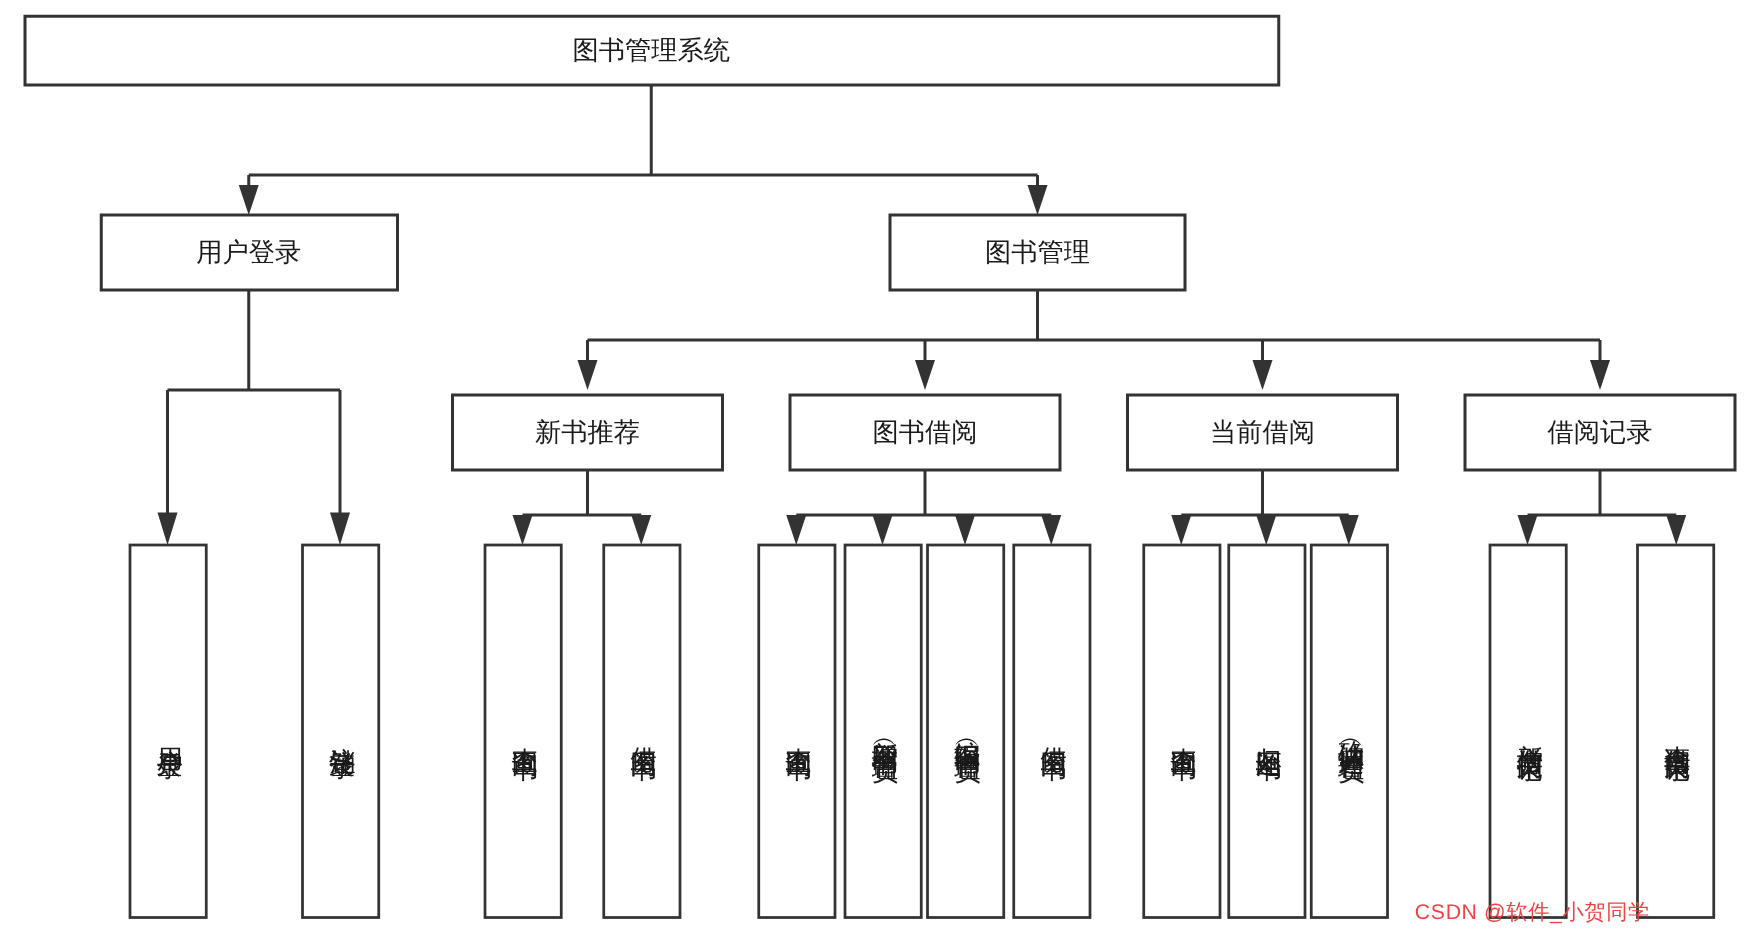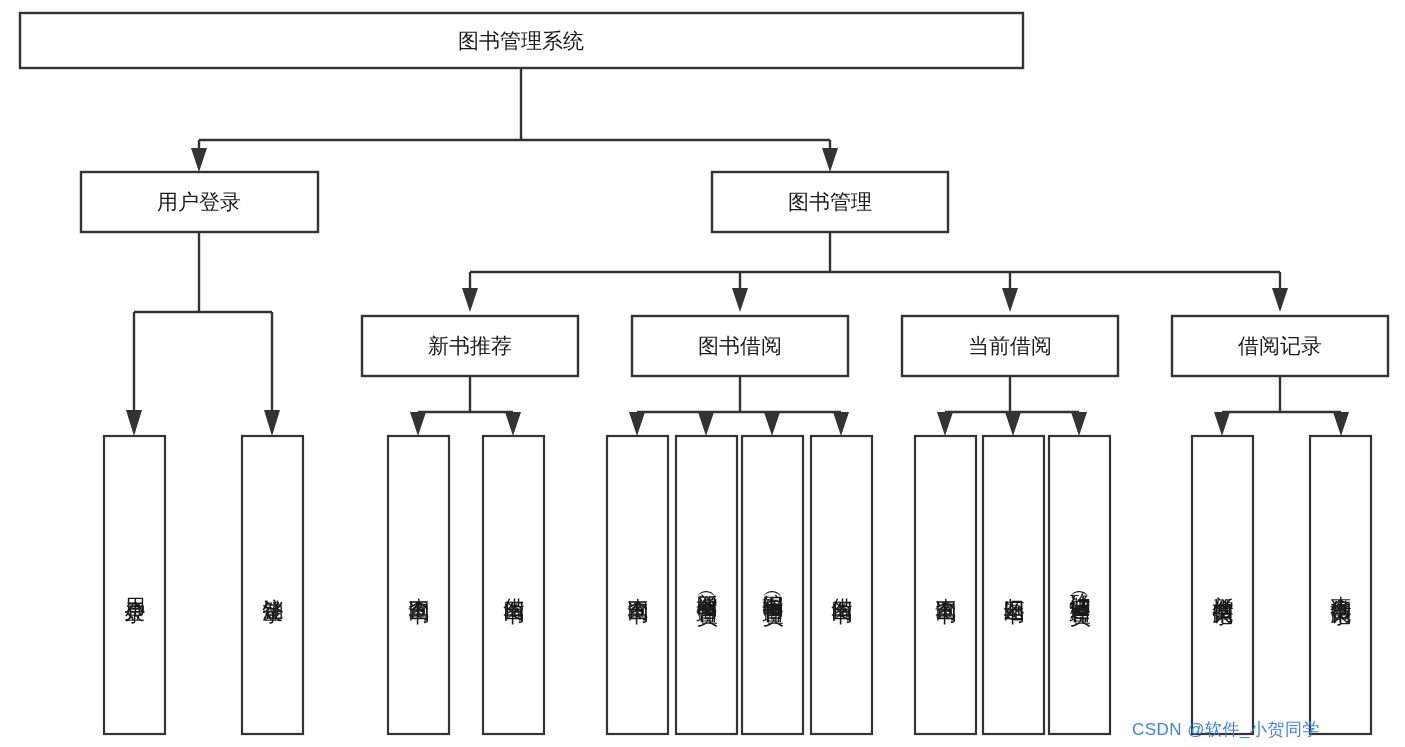--- a/index.html
+++ b/index.html
@@ -66,21 +66,21 @@
     color: #1a1a1a;
     white-space: nowrap;
     pointer-events: none;
   }
   .watermark {
     position: absolute;
     right: 8px;
     bottom: 6px;
     font-family: "Liberation Sans", "DejaVu Sans", sans-serif;
     font-size: 17px;
-    color: #3b82f6;
+    color: #ef4444;
     letter-spacing: 0.5px;
     white-space: nowrap;
     text-align: center;
   }
 </style>
 </head>
 <body>
 
 <div id="diagram-root">
 

